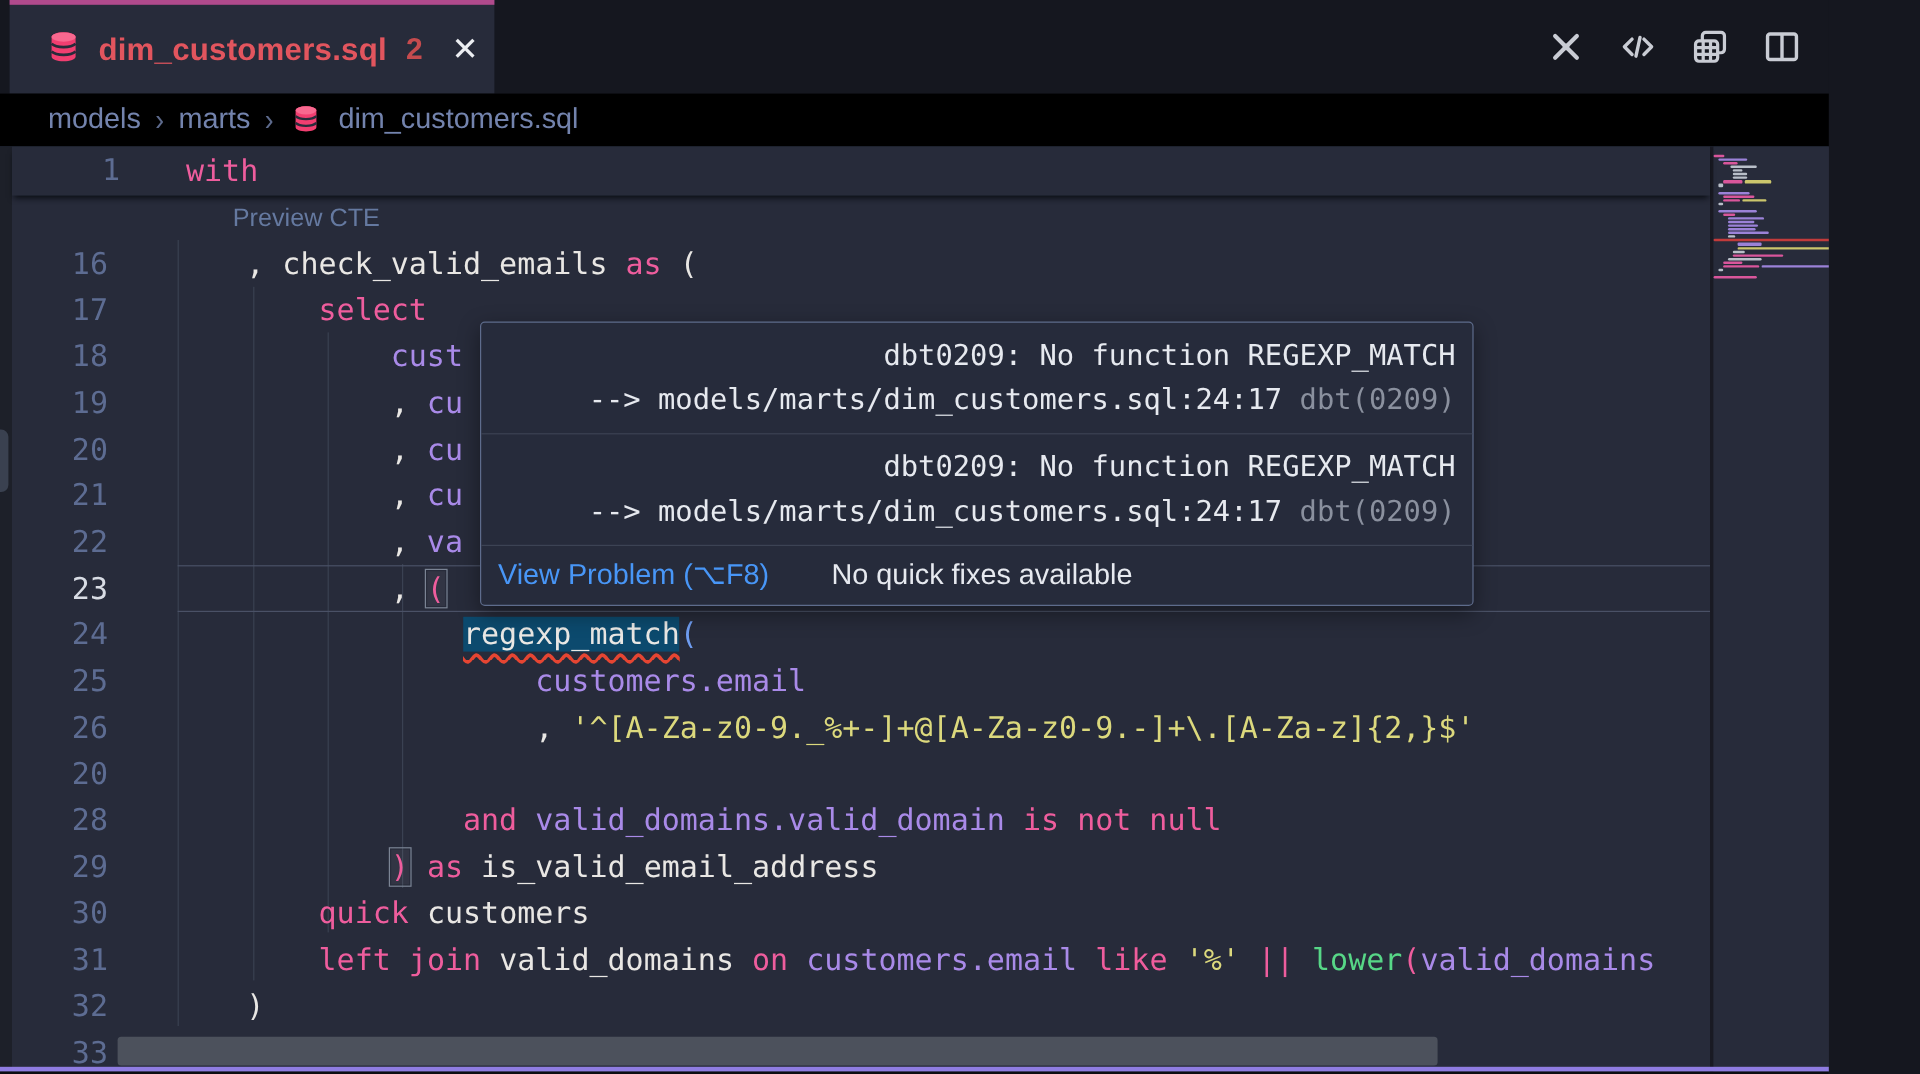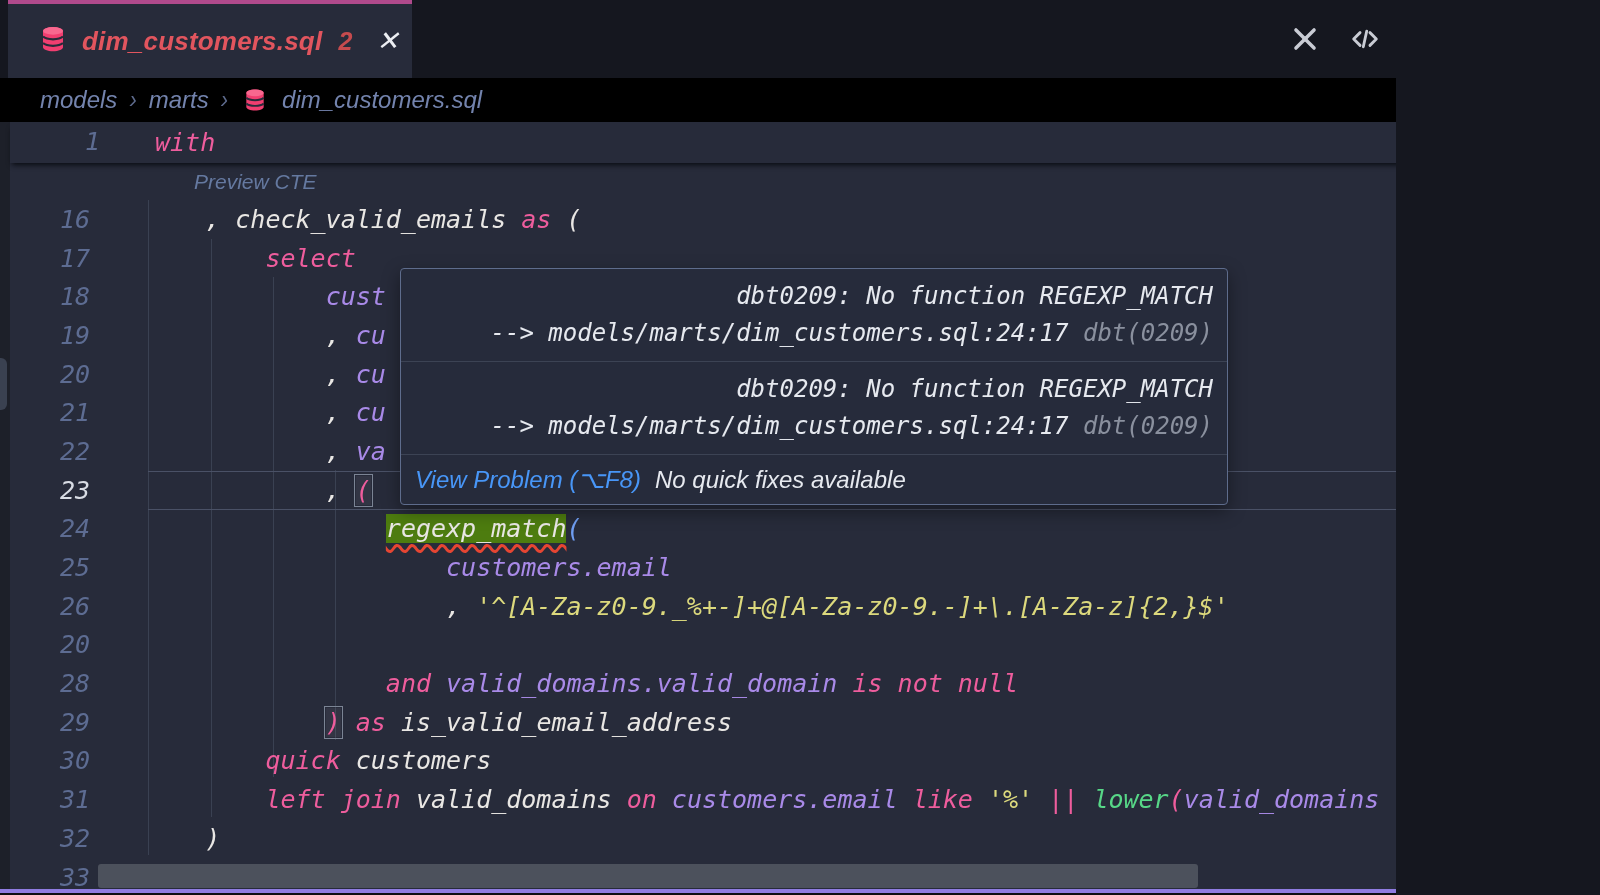--- a/index.html
+++ b/index.html
@@ -1,17 +1,17 @@
 <!DOCTYPE html>
 <html><head>
 <meta charset="utf-8">
 <style>
   html,body{margin:0;padding:0;background:#15171f;}
-  .app{position:relative;width:1396px;height:895px;overflow:hidden;
-       font-family:"Liberation Sans",sans-serif;background:#15171f;font-style:italic;}
+  .app{position:relative;width:1524px;height:895px;overflow:hidden;
+       font-family:"Liberation Sans",sans-serif;background:#15171f;}
 
   
   .tabbar{position:absolute;left:0;top:0;width:1600px;height:78px;background:#15171f;}
   .tab{position:absolute;left:8px;top:0;width:404px;height:78px;background:#272b3a;
        border-top:4px solid #b04a8c;box-sizing:border-box;display:flex;align-items:center;gap:14px;padding-left:30px;cursor:pointer;}
   .tab-title{color:#e2555e;font-size:26px;font-weight:600;letter-spacing:.2px;}
   .tab-badge{color:#c64b4e;font-size:25px;font-weight:700;margin-left:2px;}
   .tab-close{color:#eceef2;font-size:27px;font-weight:400;margin-left:10px;line-height:1;cursor:pointer;}
   .toolbar{position:absolute;right:38px;top:0;height:78px;display:flex;align-items:center;gap:26px;}
   .tbtn{width:34px;height:34px;display:flex;align-items:center;justify-content:center;cursor:pointer;}
@@ -44,33 +44,33 @@
             font-family:"DejaVu Sans Mono",monospace;user-select:none;}
   .line-text{white-space:pre;font-size:25px;font-family:"DejaVu Sans Mono",monospace;
              padding-left:55px;color:#e9e7e4;}
   .code-line.current .line-num{color:#d8dce4;}
   .code-line.current::before{content:"";position:absolute;left:148px;right:0;top:0;bottom:0;
              border-top:1.5px solid #4a5166;border-bottom:1.5px solid #4a5166;pointer-events:none;}
 
   .tok-kw{color:#ee5d9d;} .tok-id{color:#a98ae8;} .tok-str{color:#dcd97d;}
   .tok-fn{color:#57d787;} .tok-tx{color:#e9e7e4;} .tok-b2{color:#6f9df1;}
   .tok-box{outline:1.6px solid #7b8494;outline-offset:1px;background:rgba(255,255,255,.05);}
-  .tok-hl{background:#4d7c0f;text-decoration:underline wavy #e64532 2.5px;text-underline-offset:7px;}
+  .tok-hl{background:#0c4a6e;text-decoration:underline wavy #e64532 2.5px;text-underline-offset:7px;}
 
   .indent-guide{position:absolute;width:1px;background:#3a4152;z-index:0;}
 
   
   .tooltip{position:absolute;left:400px;top:146px;width:828px;background:#262b3b;
            border:1.5px solid #5e6c8c;border-radius:4px;z-index:20;box-sizing:border-box;
            box-shadow:0 6px 18px rgba(0,0,0,.4);}
   .tt-entry{padding:9px 14px;color:#e6e9ef;font-size:24px;line-height:37px;
             font-family:"DejaVu Sans Mono",monospace;white-space:pre;text-align:right;}
   .tt-src{color:#8a909e;}
   .tt-div{height:1px;background:#3c4354;}
-  .tt-actions{display:flex;align-items:center;height:49px;padding-left:14px;font-size:24px;gap:14px;}
+  .tt-actions{display:flex;align-items:center;height:49px;padding-left:14px;font-size:24px;gap:52px;}
   .tt-link{color:#4896f7;cursor:pointer;}
   .tt-muted{color:#e6e9ef;}
 
   
   .seam{position:absolute;left:1425px;top:0;width:3px;height:773px;background:#191a23;}
   .minimap{position:absolute;left:1428px;top:0;width:140px;height:773px;background:#272b3a;cursor:pointer;}
   .mm-line{position:absolute;height:2.1px;border-radius:1px;}
   .mm-p{background:#d9569b;} .mm-v{background:#9b82d8;} .mm-w{background:#b9bfc9;}
   .mm-y{background:#cbc66c;} .mm-r{background:#c23b3b;}
 

